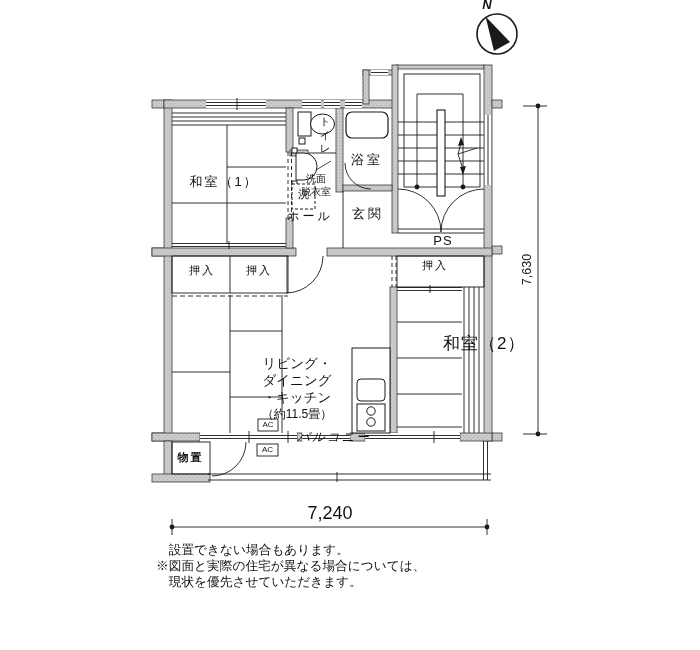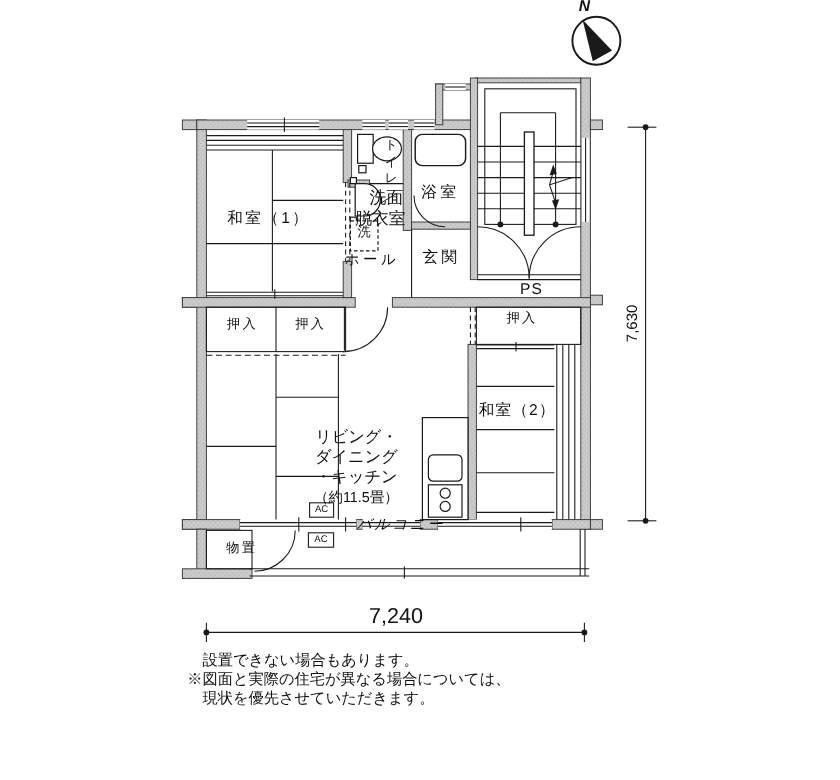--- a/index.html
+++ b/index.html
@@ -3,33 +3,33 @@
 <meta charset="utf-8">
 <style>
   html,body{margin:0;padding:0;background:#fff;}
   .canvas{position:relative;width:700px;height:650px;background:#ffffff;overflow:hidden;
           font-family:"Liberation Sans",sans-serif;color:#111;}
   .plan-svg{position:absolute;left:0;top:0;}
   .lbl{position:absolute;color:#111;white-space:nowrap;line-height:1.2;}
   .c{text-align:center;}
   .lbl-washitsu1{left:171px;top:174px;width:106px;font-size:13px;letter-spacing:2px;}
   .lbl-toilet{left:319px;top:109px;height:50px;font-size:10.5px;writing-mode:vertical-rl;letter-spacing:2px;}
-  .lbl-senmen{left:296px;top:155px;width:40px;font-size:14px;text-align:right;line-height:1.3;}
+  .lbl-senmen{left:296px;top:172px;width:40px;font-size:10px;text-align:center;line-height:1.3;}
   .lbl-laundry{left:292px;top:188px;width:23px;font-size:11px;}
   .lbl-hall{left:284px;top:209px;width:52px;font-size:12px;letter-spacing:3px;}
   .lbl-bath{left:341px;top:152px;width:52px;font-size:13px;letter-spacing:3px;}
   .lbl-genkan{left:342px;top:206px;width:52px;font-size:13px;letter-spacing:3px;}
   .lbl-ps{left:420px;top:233px;width:46px;font-size:13px;letter-spacing:1px;}
   .lbl-oshiire-a{left:174px;top:264px;width:56px;font-size:11px;letter-spacing:2px;}
   .lbl-oshiire-b{left:231px;top:264px;width:56px;font-size:11px;letter-spacing:2px;}
   .lbl-oshiire-c{left:407px;top:259px;width:56px;font-size:11px;letter-spacing:2px;}
   .lbl-ldk{left:247px;top:319px;width:100px;font-size:13.5px;line-height:17px;margin-top:36px;}
   .lbl-ldk .sm{font-size:12px;}
-  .lbl-washitsu2{left:398px;top:334px;width:66px;font-size:13px;letter-spacing:1px;}
-  .lbl-monooki{left:175px;top:451px;width:53px;font-size:11px;letter-spacing:2px;}
+  .lbl-washitsu2{left:398px;top:334px;width:66px;font-size:17px;letter-spacing:1px;padding-left:45px;}
+  .lbl-monooki{left:164px;top:451px;width:53px;font-size:11px;letter-spacing:2px;font-weight:bold;}
   .lbl-balcony{left:288px;top:430px;width:92px;font-size:12.5px;letter-spacing:2px;font-style:italic;}
   .lbl-ac1{left:258px;top:419px;width:20px;height:12px;font-size:8px;line-height:12px;}
   .lbl-ac2{left:257px;top:444px;width:21px;height:12px;font-size:8px;line-height:12px;}
   .lbl-dim-h{left:280px;top:503px;width:100px;font-size:18px;}
   .lbl-dim-v{left:497px;top:262px;width:60px;font-size:12.5px;transform:rotate(-90deg);}
   .lbl-north{left:476px;top:-3px;width:22px;font-size:13px;font-style:italic;font-weight:bold;}
   .notes{position:absolute;left:156px;top:543px;font-size:12.7px;line-height:15.8px;}
   .lbl-file{left:170px;top:626px;font-size:11.5px;letter-spacing:0.5px;}
 </style>
 </head>

